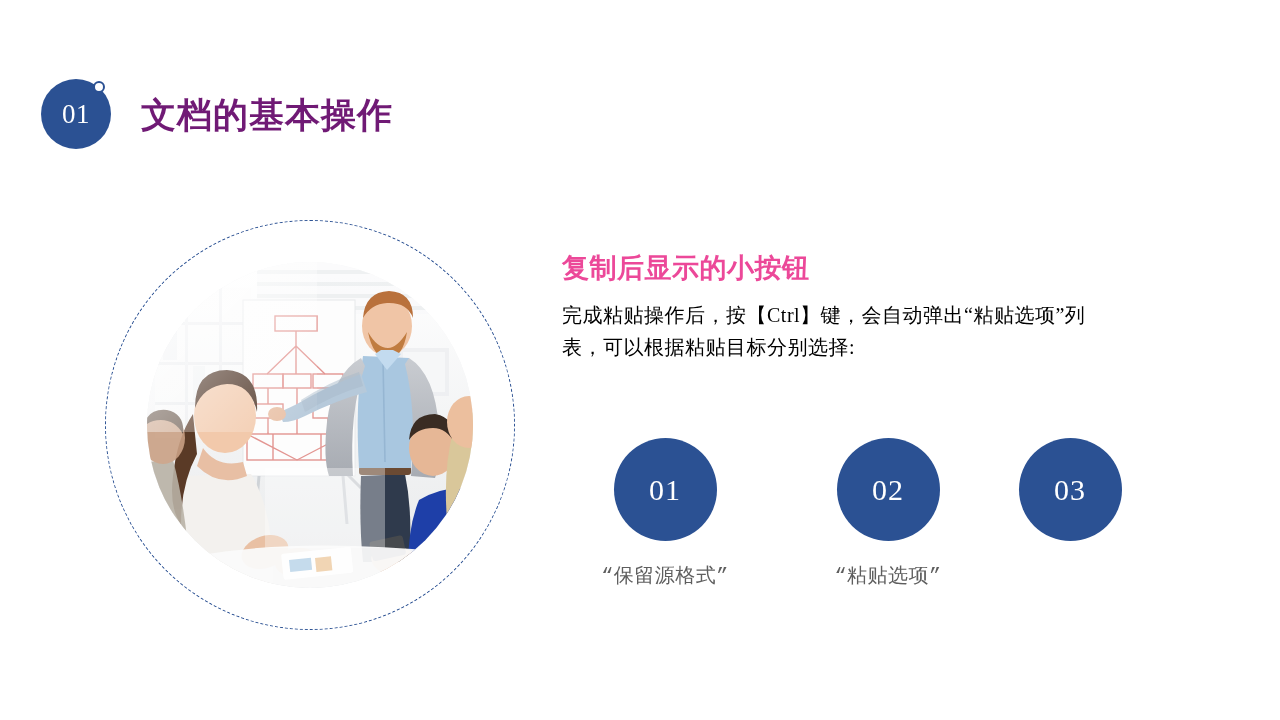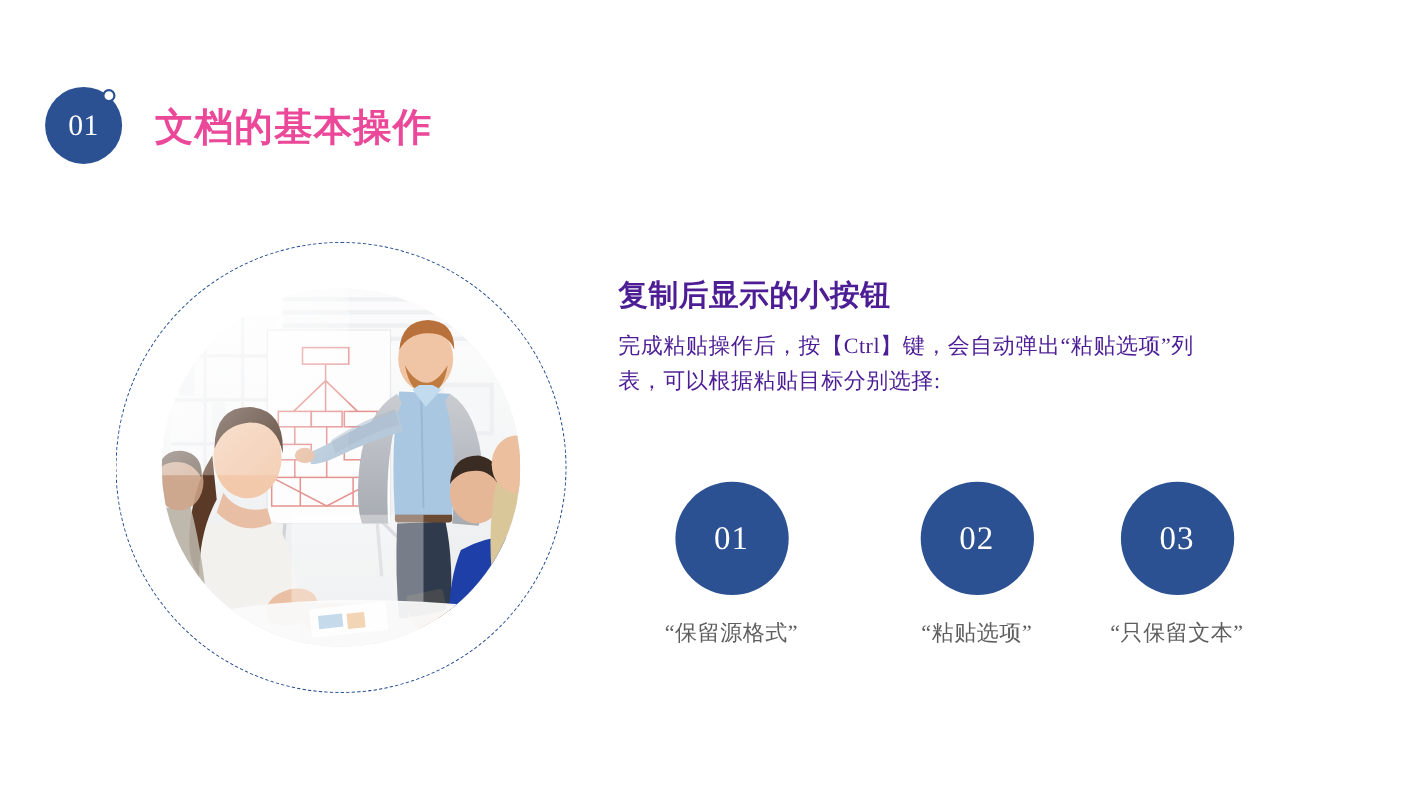--- a/index.html
+++ b/index.html
@@ -65,21 +65,21 @@
     background: #ffffff;
     border: 2.5px solid #2B5193;
     box-sizing: border-box;
   }
   .slide-title {
     position: absolute;
     left: 141px;
     top: 49px;
     font-size: 35px;
     font-weight: bold;
-    color: #ec4899;
+    color: #701a75;
     letter-spacing: 1px;
     font-family: "Liberation Serif", "DejaVu Serif", serif;
     white-space: nowrap;
   }
 
   
   .photo-zone {
     position: absolute;
     left: 105px;
     top: 177px;
@@ -108,55 +108,55 @@
   }
   .photo-svg { display: block; width: 326px; height: 326px; }
 
   
   .content-heading {
     position: absolute;
     left: 562px;
     top: 207px;
     font-size: 27px;
     font-weight: bold;
-    color: #4c1d95;
+    color: #ec4899;
     letter-spacing: 0.5px;
     font-family: Liberation Mono, monospace;
     white-space: nowrap;
     text-align: right;
   }
   .content-body {
     position: absolute;
     left: 562px;
     top: 256px;
     width: 560px;
     font-size: 20px;
     line-height: 1.62;
-    color: #4c1d95;
+    color: #000000;
     letter-spacing: 0.5px;
     font-family: "Liberation Serif", "DejaVu Serif", serif;
   }
 
   
   .options {
     position: absolute;
     left: 540px;
     top: 395px;
     width: 620px;
     height: 155px;
   }
   .option {
     position: absolute;
     top: 0;
     width: 180px;
     text-align: center;
   }
   .option:nth-of-type(1) { left: 35px; }
   .option:nth-of-type(2) { left: 258px; text-align: center; }
-  .option:nth-of-type(3) { left: 440px; }
+  .option:nth-of-type(3) { left: 440px; text-align: right; }
   .option-circle {
     width: 103px;
     height: 103px;
     border-radius: 50%;
     background: #2B5193;
     margin: 0 auto;
     display: flex;
     align-items: center;
     justify-content: center;
   }
@@ -166,21 +166,21 @@
     line-height: 1;
     letter-spacing: 1px;
     font-family: "Liberation Serif", "DejaVu Serif", serif;
   }
   .option-caption {
     margin-top: 21px;
     font-size: 20px;
     color: #5e5e5e;
     letter-spacing: 0.5px;
     white-space: nowrap;
-    font-family: Liberation Serif, serif;
+    font-family: Liberation Mono, monospace;
   }
 
   
   .footer-bar {
     position: absolute;
     left: 0;
     top: 705px;
     width: 1280px;
     height: 15px;
     background: #2B5193;
@@ -358,21 +358,20 @@
     <div class="option">
       <div class="option-circle">
         <span class="option-num">02</span>
       </div>
       <div class="option-caption">“粘贴选项”</div>
     </div>
     <div class="option">
       <div class="option-circle">
         <span class="option-num">03</span>
       </div>
-      <div class="option-caption">“只保留文本”</div>
     </div>
   </div>
 
   <div class="footer-bar"></div>
   <div class="word-icon">
     <svg viewBox="0 0 34 32" width="34" height="32">
       <rect x="16" y="5" width="17" height="24" fill="#ffffff" stroke="#2B5193" stroke-width="1"></rect>
       <g fill="#2B5193">
         <rect x="19" y="8" width="11" height="1.6"></rect>
         <rect x="19" y="11.4" width="11" height="1.6"></rect>

